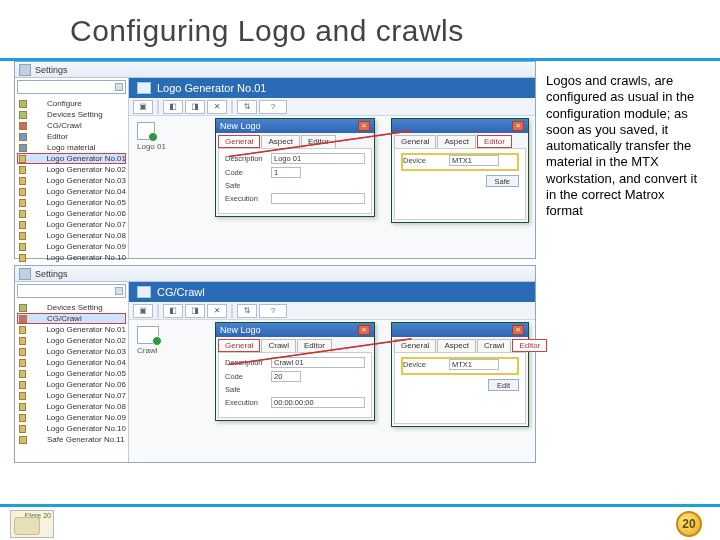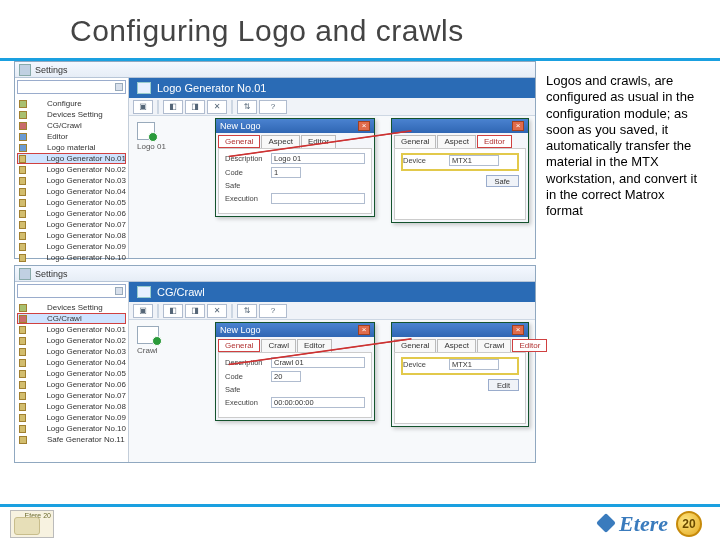--- a/index.html
+++ b/index.html
@@ -515,16 +515,15 @@
   </div>
 </div>
 
 <div class="footer">
   <div class="badge">
     <div class="badge-logo">
         <span>Etere 20</span>
       </div>
   </div>
   <div class="footer-right">
-    <span class="brand">Etere</span>
     <span class="medal">20</span>
   </div>
 </div>
 
 </body></html>

